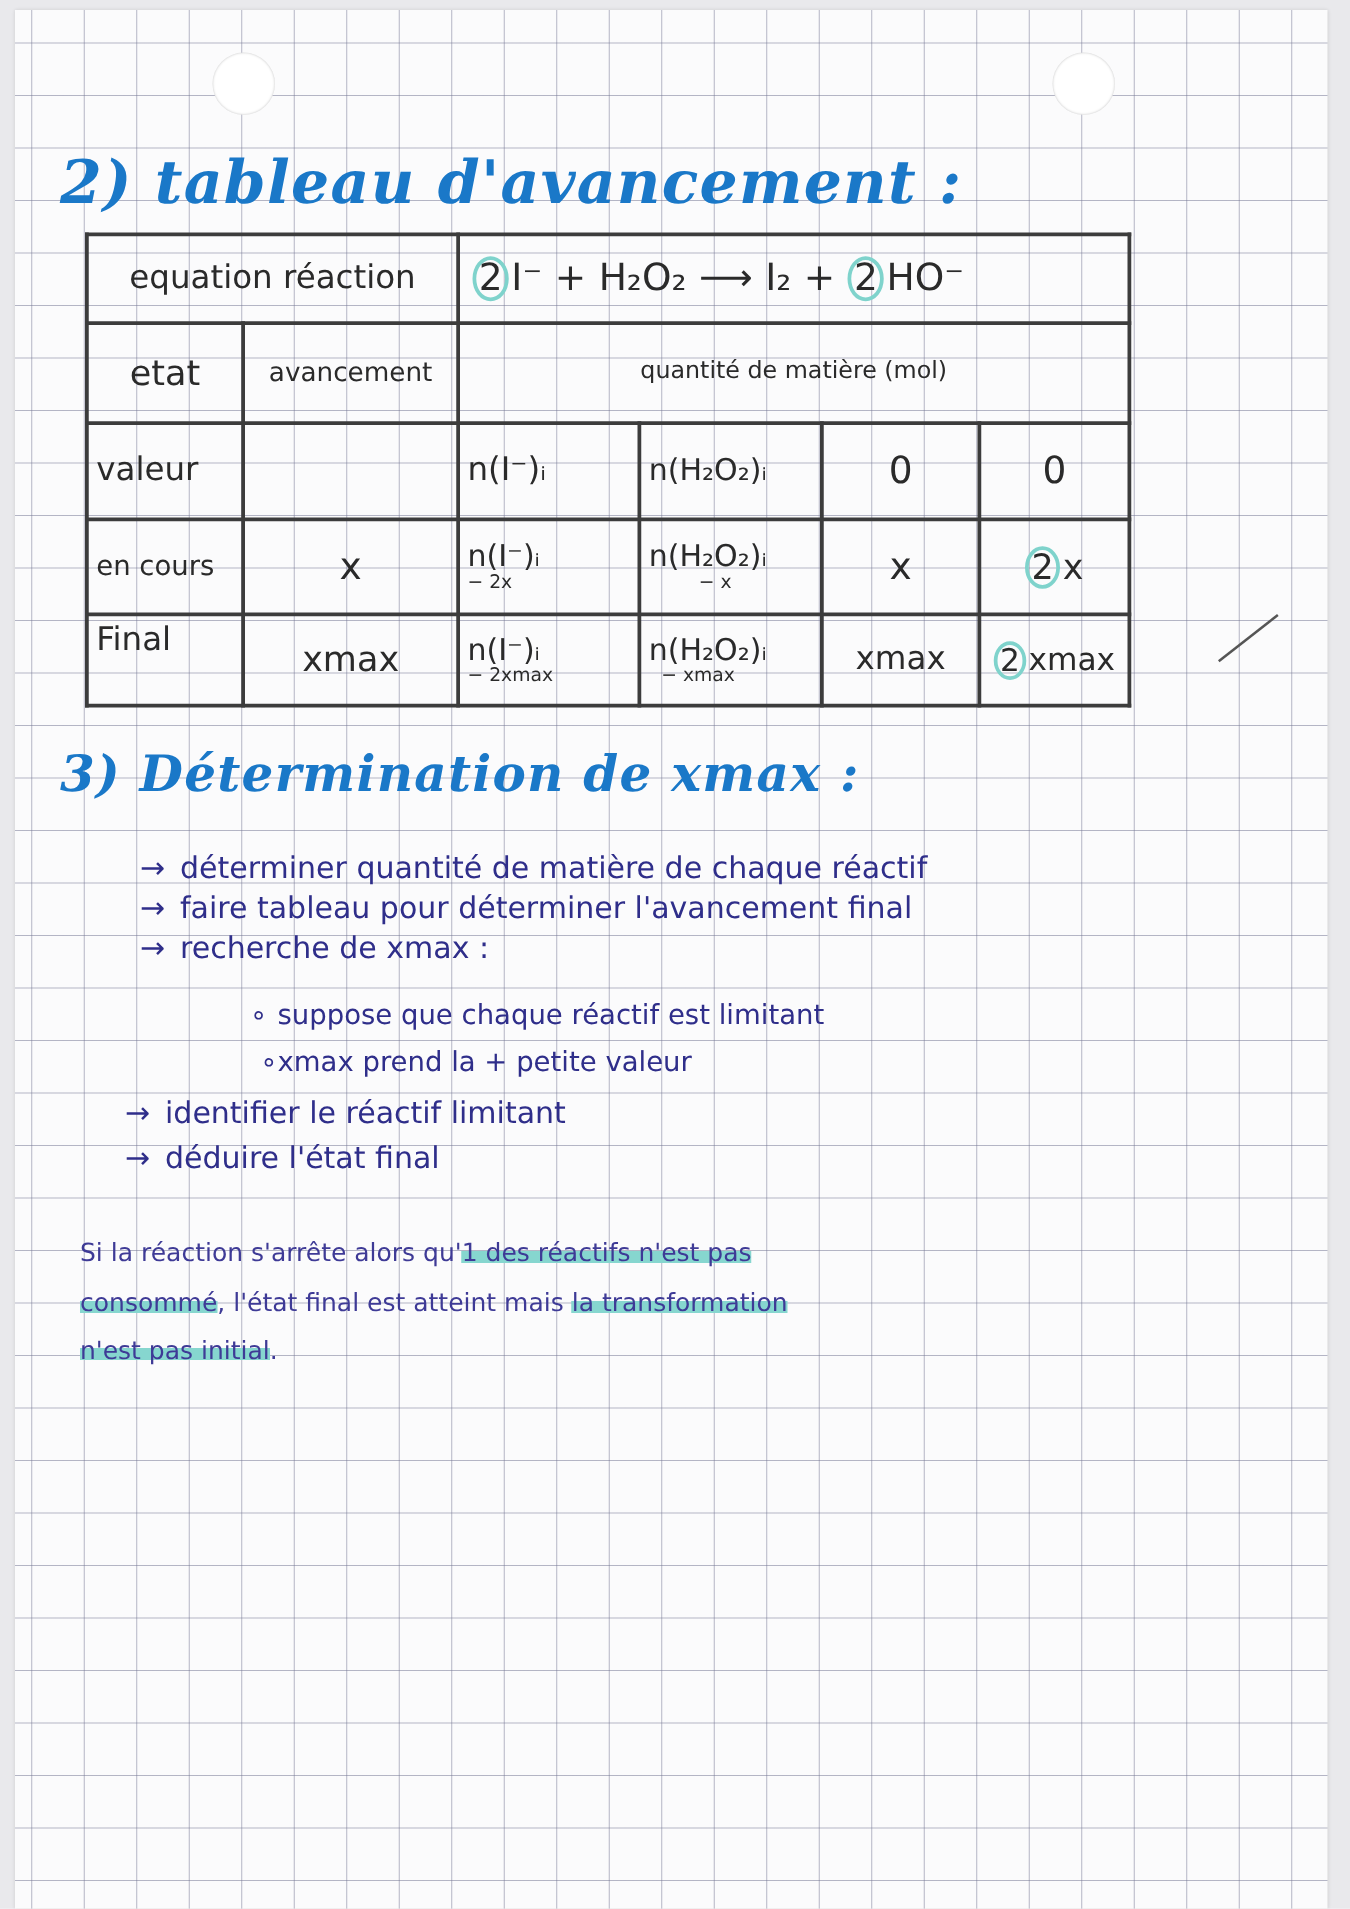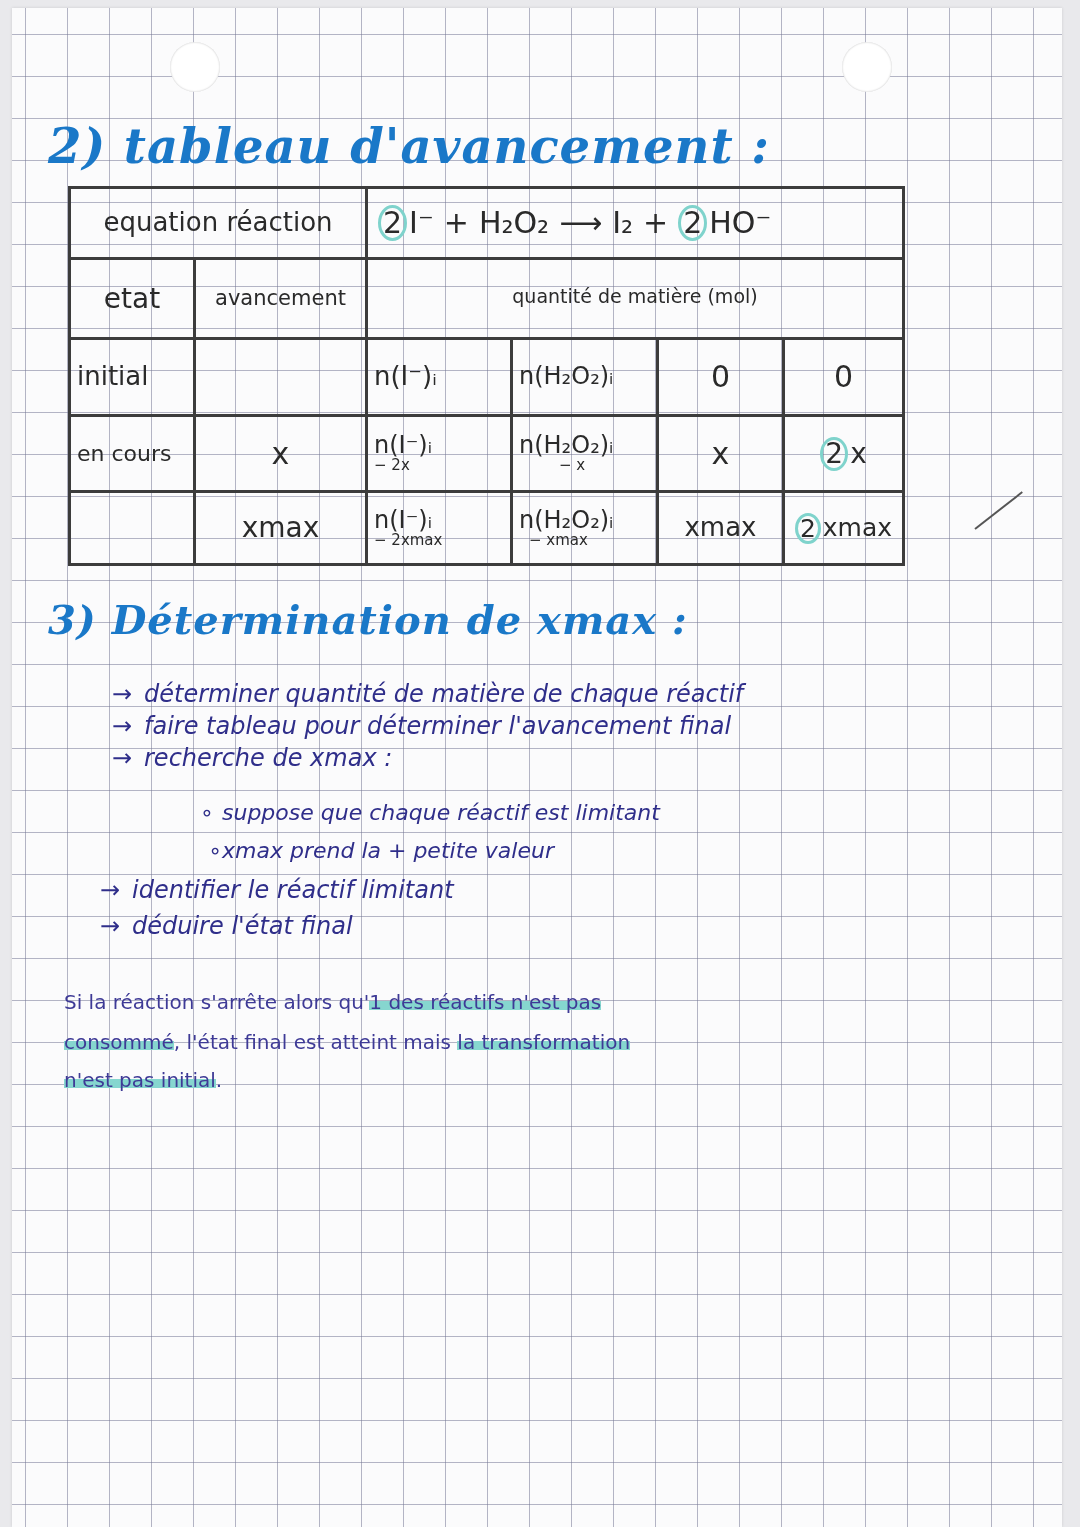--- a/index.html
+++ b/index.html
@@ -39,21 +39,21 @@
   .cell.left { justify-content: flex-start; padding-left: 6px; }
   .sub { font-size: 15px; display: block; }
   .stack { display: flex; flex-direction: column; align-items: flex-start; }
   .mark {
     display: inline-block; border: 3px solid #7fd3cc; border-radius: 50%;
     padding: 0 2px; line-height: 1; margin-right: 2px;
   }
 
   .notes {
     position: absolute; color: #2f2e8a; font-family: "DejaVu Sans", sans-serif;
-    font-size: 24px; white-space: nowrap; font-style: italic;
+    font-size: 24px; white-space: nowrap; 
   }
   .arrow { display: inline-block; width: 32px; }
   .para {
     position: absolute; left: 64px; color: #3e3a96; font-size: 20px;
     white-space: nowrap;
   }
   .hl { background: linear-gradient(to bottom, transparent 45%, #86d6cf 45%, #86d6cf 85%, transparent 85%); }
   .tick {
     position: absolute; left: 975px; top: 528px; width: 60px; height: 2px;
     background: #555; transform: rotate(-38deg); transform-origin: left center;
@@ -94,21 +94,21 @@
     <span>⟶</span>
     <span>I₂</span>
     <span>+</span>
     <span><span class="mark">2</span><span>HO⁻</span></span>
   </div>
 
   <div class="cell" style="left:128px; top:74px; width:169px; height:77px; font-size:21px;">avancement</div>
   <div class="cell" style="left:3px; top:74px; width:122px; height:77px; font-size:28px;">etat</div>
   <div class="cell" style="left:300px; top:74px; width:534px; height:74px; font-size:19px;">quantité de matière (mol)</div>
 
-  <div class="cell left" style="left:3px; top:154px; width:116px; height:74px; font-size:26px;">initial</div>
+  <div class="cell left" style="left:3px; top:154px; width:116px; height:74px; font-size:26px;">valeur</div>
   <div class="cell left" style="left:300px; top:154px; width:136px; height:74px; font-size:26px;">n(I⁻)ᵢ</div>
   <div class="cell left" style="left:445px; top:154px; width:137px; height:74px; font-size:24px;">n(H₂O₂)ᵢ</div>
   <div class="cell" style="left:591px; top:154px; width:123px; height:74px; font-size:30px;">0</div>
   <div class="cell" style="left:717px; top:154px; width:117px; height:74px; font-size:30px;">0</div>
 
   <div class="cell left" style="left:3px; top:231px; width:116px; height:73px; font-size:22px;">en cours</div>
   <div class="cell" style="left:128px; top:231px; width:169px; height:73px; font-size:30px;">x</div>
   <div class="cell left" style="left:300px; top:231px; width:136px; height:73px; font-size:24px;">
     <div class="stack">
         <span>n(I⁻)ᵢ</span>
@@ -120,20 +120,21 @@
         <span>n(H₂O₂)ᵢ</span>
         <span class="sub" style="padding-left:40px;">− x</span>
       </div>
   </div>
   <div class="cell" style="left:591px; top:231px; width:123px; height:73px; font-size:30px;">x</div>
   <div class="cell" style="left:717px; top:231px; width:117px; height:73px; font-size:28px;">
     <span class="mark">2</span>
       <span>x</span>
   </div>
 
+  <div class="cell left" style="left:3px; top:307px; width:116px; height:70px; font-size:26px; align-items:flex-start; padding-top:6px;">Final</div>
   <div class="cell" style="left:128px; top:307px; width:169px; height:70px; font-size:28px;">xmax</div>
   <div class="cell left" style="left:300px; top:307px; width:136px; height:70px; font-size:24px;">
     <div class="stack">
         <span>n(I⁻)ᵢ</span>
         <span class="sub">− 2xmax</span>
       </div>
   </div>
   <div class="cell left" style="left:445px; top:307px; width:137px; height:70px; font-size:24px;">
     <div class="stack">
         <span>n(H₂O₂)ᵢ</span>

